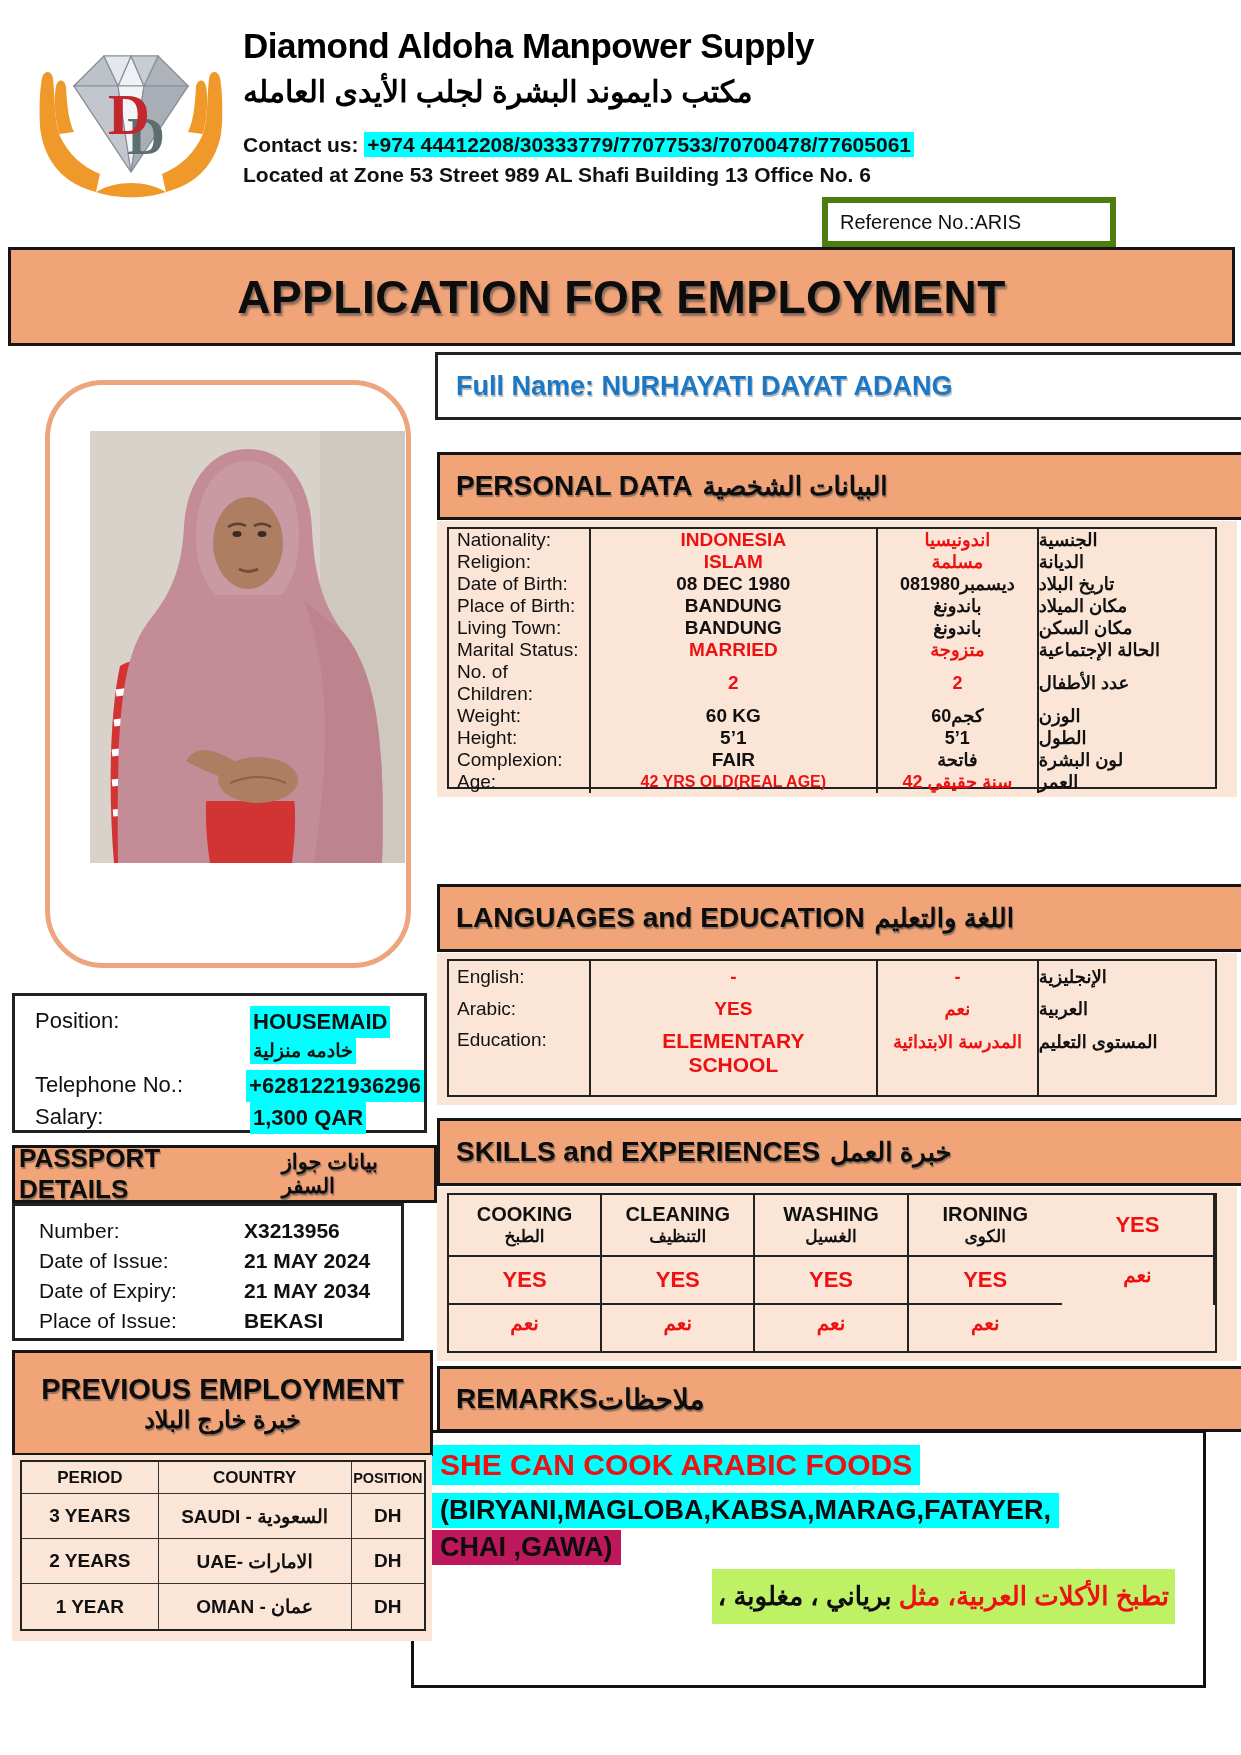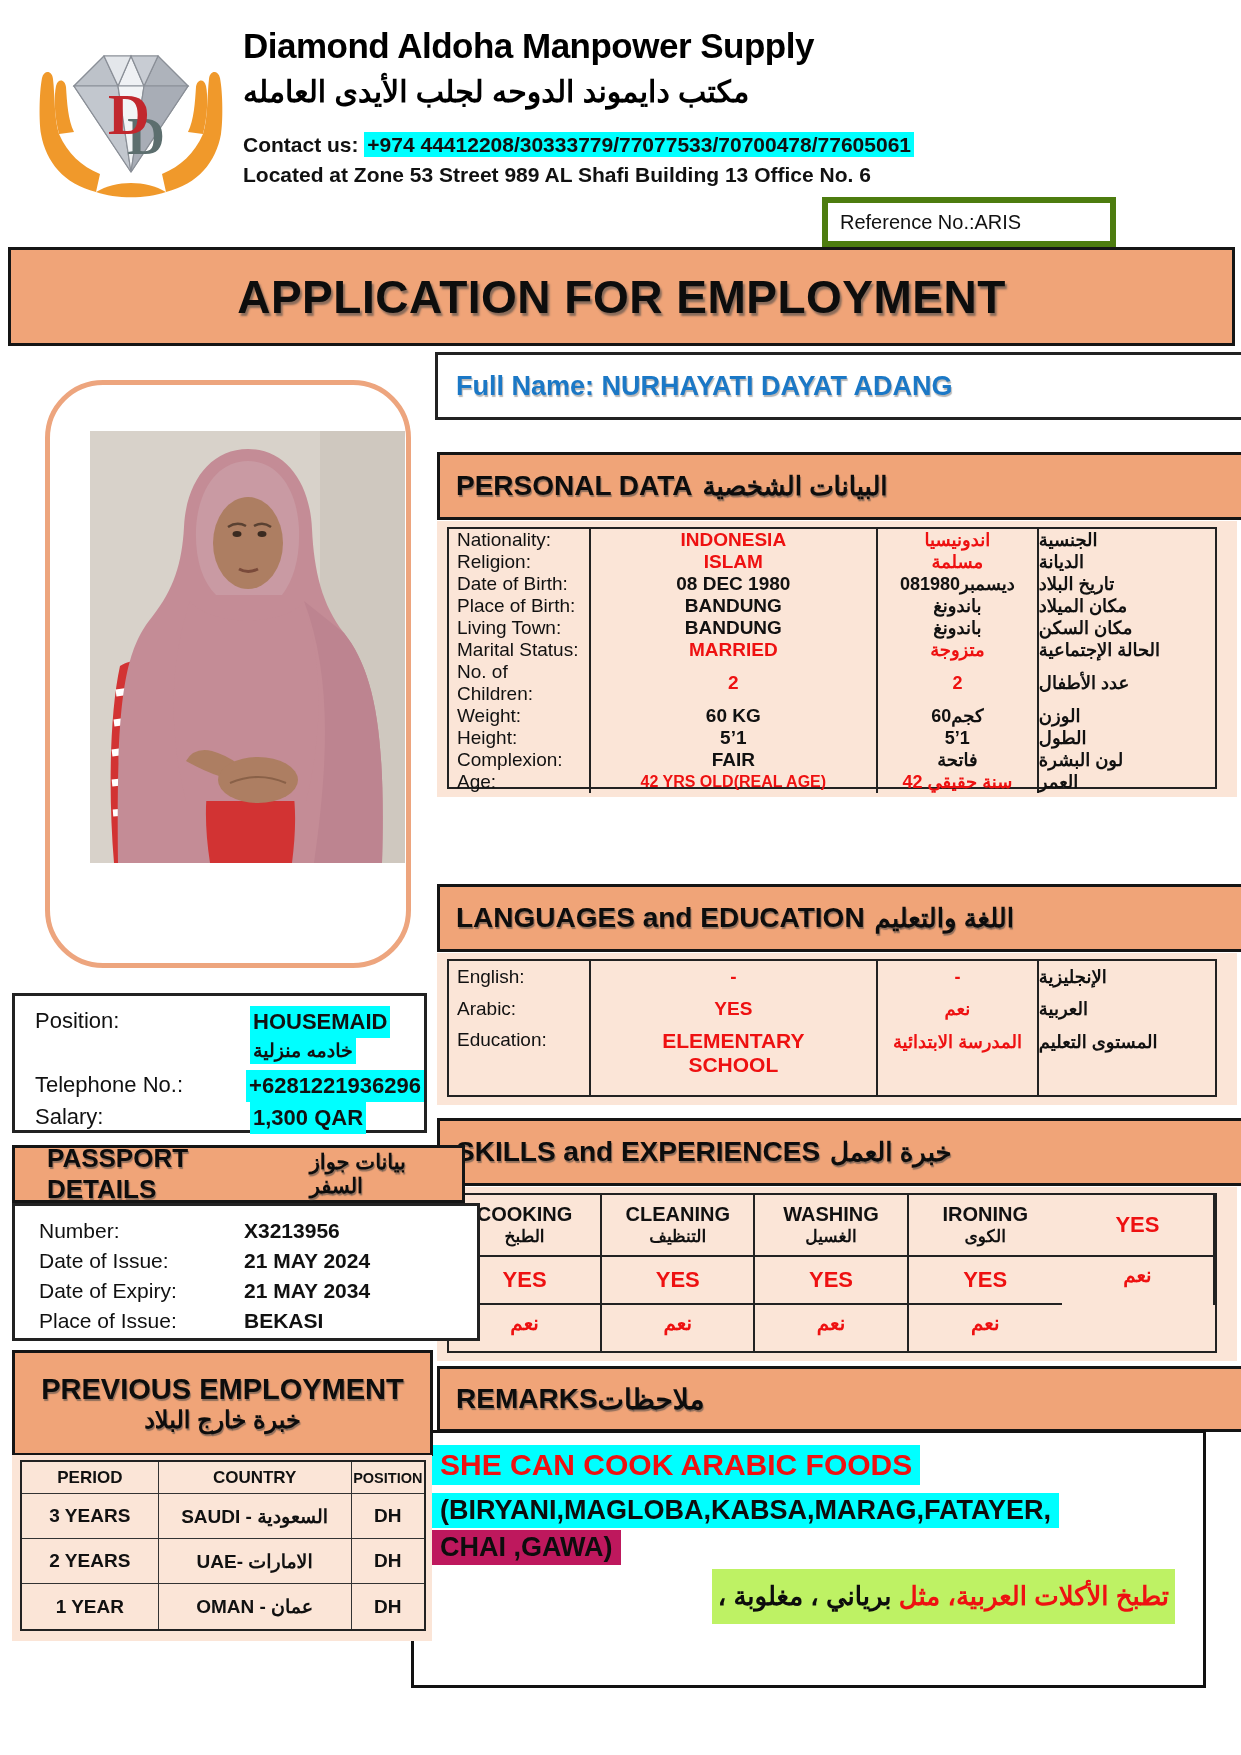--- a/index.html
+++ b/index.html
@@ -75,21 +75,21 @@
   .rl-ar .chunk{background:#bef264;padding:12px 6px;display:inline-block;}
 
   
   .position-box{position:absolute;left:12px;top:993px;width:415px;height:140px;border:3px solid #222;
                 background:#fff;padding:10px 0 0 20px;box-sizing:border-box;}
   .prow{display:flex;line-height:30px;}
   .prow .plab{width:215px;font-size:22px;}
   .prow .pval{font-size:22px;font-weight:bold;}
   .prow .pval.ar{font-size:19px;line-height:24px;direction:rtl;}
 
-  .passport-box{position:absolute;left:12px;top:1203px;width:468px;height:138px;border:3px solid #222;
+  .passport-box{position:absolute;left:12px;top:1203px;width:392px;height:138px;border:3px solid #222;
                 background:#fff;padding:10px 0 0 24px;box-sizing:border-box;}
   .ppr{display:flex;line-height:30px;}
   .ppr .plab{width:205px;font-size:21px;}
   .ppr .pval{font-size:21px;font-weight:bold;}
 
   
   .emp-wrap{position:absolute;left:12px;top:1455px;width:420px;height:186px;background:#FBE5D7;}
   .emp-tbl{position:absolute;left:8px;top:5px;right:6px;bottom:10px;border:2px solid #222;
            display:grid;grid-template-columns:34% 48% 18%;grid-template-rows:32px 1fr 1fr 1fr;background:#FBE5D7;}
   .ecell{display:flex;align-items:center;justify-content:center;text-align:center;}
@@ -125,21 +125,21 @@
       <polygon points="92,52 118,52 105,138" fill="#F2F4F6"></polygon>
       <polygon points="118,52 162,52 105,138" fill="#A8ADB6"></polygon>
     </g>
 
     <text x="120" y="120" font-family="Liberation Serif, serif" font-size="52" font-weight="bold" fill="#5C6E6E" text-anchor="middle">D</text>
     <text x="103" y="100" font-family="Liberation Serif, serif" font-size="58" font-weight="bold" fill="#C1272D" text-anchor="middle">D</text>
   </svg>
 
   <div class="company">
     <div class="company-name">Diamond Aldoha Manpower Supply</div>
-    <div class="company-name-ar">مكتب دايموند الدوحه لجلب الأيدى العامله</div>
+    <div class="company-name-ar">مكتب دايموند البشرة لجلب الأيدى العامله</div>
     <div class="contact-line">
       <span>Contact us:</span>
       <span class="hl">+974 44412208/30333779/77077533/70700478/77605061</span>
     </div>
     <div class="address-line">Located at Zone 53 Street 989 AL Shafi Building 13 Office No. 6</div>
   </div>
 
   <div class="refbox">Reference No.:ARIS</div>
 
   <div class="banner">
@@ -346,21 +346,21 @@
     <div class="prow" style="margin-top:6px;">
       <span class="plab">Telephone No.:</span>
       <span class="pval hl">+6281221936296</span>
     </div>
     <div class="prow">
       <span class="plab">Salary:</span>
       <span class="pval hl">1,300 QAR</span>
     </div>
   </div>
 
-  <div class="sec-head" style="left:12px;top:1145px;width:415px;height:52px;padding-left:32px;">
+  <div class="sec-head" style="left:12px;top:1145px;width:415px;height:52px;padding-left:4px;">
     <span class="en" style="font-size:26px;">PASSPORT DETAILS</span>
     <span class="ar" style="font-size:21px;">بيانات جواز السفر</span>
   </div>
   <div class="passport-box">
     <div class="ppr">
       <span class="plab">Number:</span>
       <span class="pval">X3213956</span>
     </div>
     <div class="ppr">
       <span class="plab">Date of Issue:</span>

